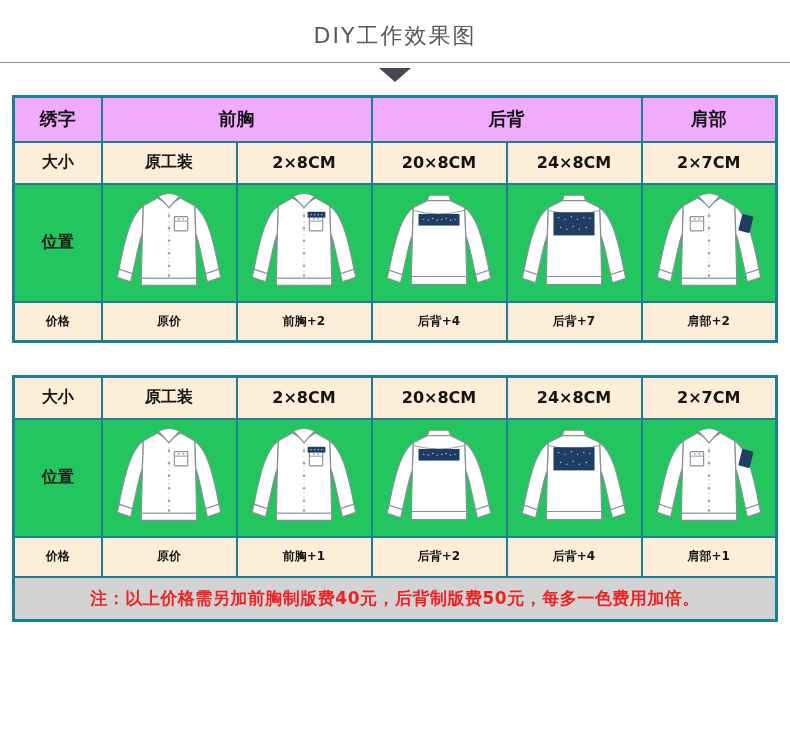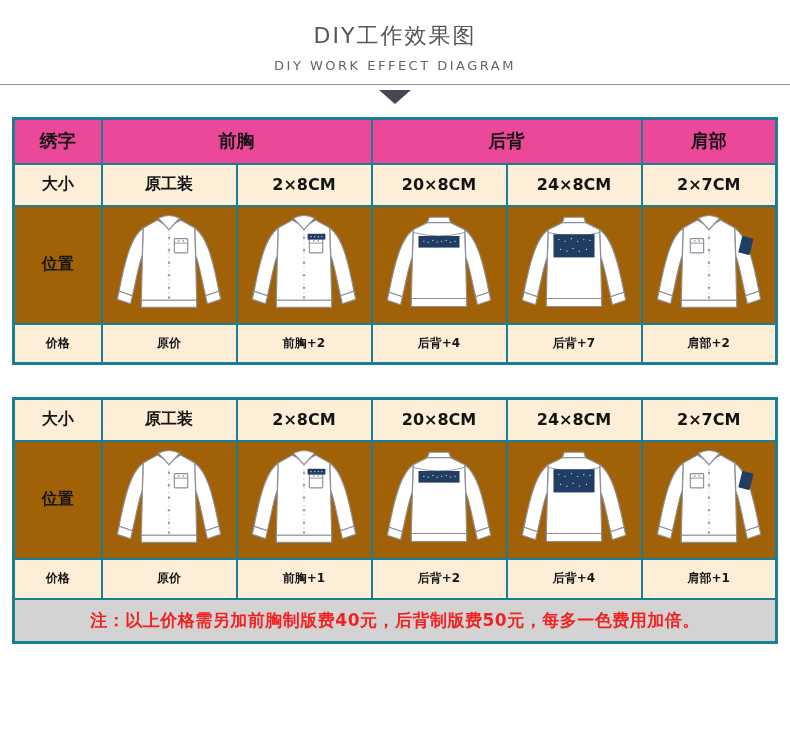--- a/index.html
+++ b/index.html
@@ -17,23 +17,23 @@
     border-left:16px solid transparent; border-right:16px solid transparent;
     border-top:14px solid #474753; }
 
   
   .spec-table { width:766px; margin:13px 12px 0 12px; border-collapse:collapse;
     table-layout:fixed; border:3px solid #1b7e94; }
   .spec-table + .spec-table { margin-top:32px; }
   .spec-table td { border:2px solid #1b7e94; text-align:center; vertical-align:middle;
     font-weight:bold; color:#141414; overflow:hidden; }
   col.c0 { width:88px; }
-  .row-head td  { background:#ec4899; height:45px; font-size:18px; }
+  .row-head td  { background:#f0abfc; height:45px; font-size:18px; }
   .row-size td  { background:#fdeed8; height:42px; font-size:16px; }
-  .row-pos td   { background:#a16207; height:118px; padding:2px 0; }
+  .row-pos td   { background:#22c55e; height:118px; padding:2px 0; }
   .row-price td { background:#fdeed8; height:40px; font-size:12px; }
   .row-note td  { background:#d3d3d3; height:44px; font-size:17px; color:#f32020; letter-spacing:.5px; }
 
   
   .shirt { width:116px; height:106px; display:block; margin:0 auto; }
   .cloth { fill:#ffffff; stroke:#8b8f99; stroke-width:1.3; stroke-linejoin:round; }
   .ln { stroke:#8b8f99; stroke-width:1; fill:none; }
   .ln-light { stroke:#c4c7cd; stroke-width:1; stroke-dasharray:2 3; fill:none; }
   .btn { fill:#9aa0a8; }
   .marker { fill:#203d63; stroke:none; }
@@ -126,21 +126,20 @@
       <use href="#sym-shirt-front" xlink:href="#sym-shirt-front" transform="translate(130 0) scale(-1 1)"></use>
       <rect class="marker" x="100" y="26" width="13" height="19" rx="1" transform="rotate(14 106 35)"></rect>
     </g>
   </defs>
 </svg>
 
 <div class="page">
 
   <div class="hdr">
     <div class="hdr-title">DIY工作效果图</div>
-    <div class="hdr-sub">DIY WORK EFFECT DIAGRAM</div>
     <hr class="hdr-line">
     <div class="tri-down"></div>
   </div>
 
   <table class="spec-table">
     <colgroup>
         <col class="c0">
         <col>
         <col>
         <col>

